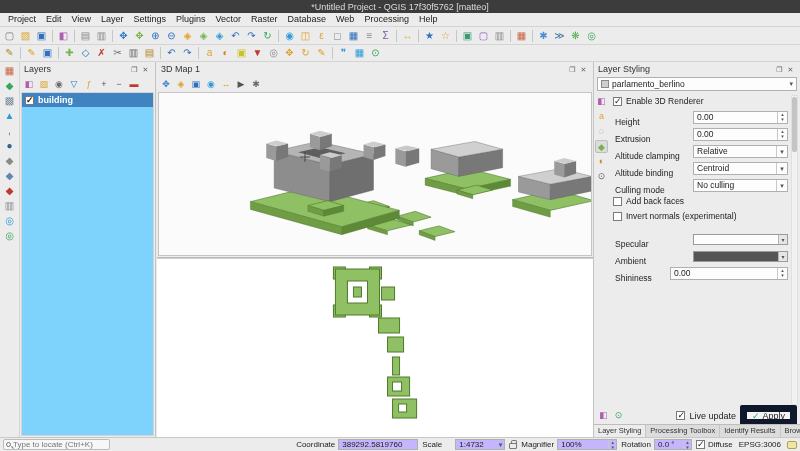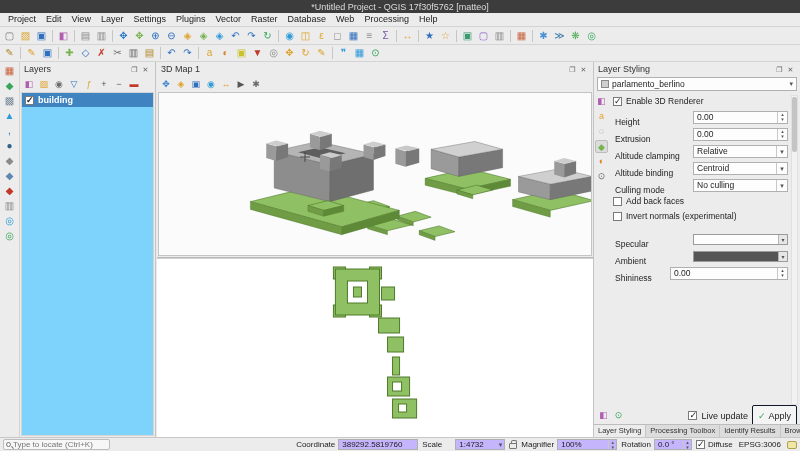--- a/index.html
+++ b/index.html
@@ -78,21 +78,21 @@
   .colorbtn .drop { width:9px; text-align:center; font-size:6px; color:#555; line-height:10px; background:#e6e6e6; border-left:1px solid #b4b4b4; }
   .ctrl.wide { width:118px; }
   .gap { height:4px; flex:none; }
   .fspacer { flex:1; }
 
   .vscroll { position:absolute; right:2px; top:2px; bottom:2px; width:7px; background:#f2f2f2; border:1px solid #e0e0e0; }
   .vthumb { position:absolute; left:0; right:0; top:1px; height:55px; background:#c4c4c4; border-radius:2px; }
 
   .style-bottom { height:17px; display:flex; align-items:center; padding:0 3px; gap:4px; flex:none; }
   .style-bottom .tb-icon { width:13px; height:13px; line-height:13px; font-size:9px; }
-  .apply-btn { height:21px; border:1px solid #0f172a; background:#f4f4f4; border-radius:2px; display:flex;
+  .apply-btn { height:21px; border:7px solid #0f172a; background:#f4f4f4; border-radius:2px; display:flex;
                align-items:center; padding:0 5px; gap:3px; }
   .apply-btn::before { content:"✓"; color:#3aa55c; font-size:9px; }
 
   .dock-tabs { height:13px; display:flex; background:#dcdcdc; border-top:1px solid #bdbdbd; flex:none; overflow:hidden; }
   .dock-tab { padding:0 4px; line-height:12px; font-size:7.5px; border-right:1px solid #c6c6c6; color:#333; white-space:nowrap; }
   .dock-tab.active { background:#ececec; }
 
   
   .statusbar { position:absolute; bottom:0; left:0; right:0; height:14px; background:#ececec;
                border-top:1px solid #c8c8c8; display:flex; align-items:center; padding:0 3px; gap:4px; font-size:8px; overflow:hidden; }

